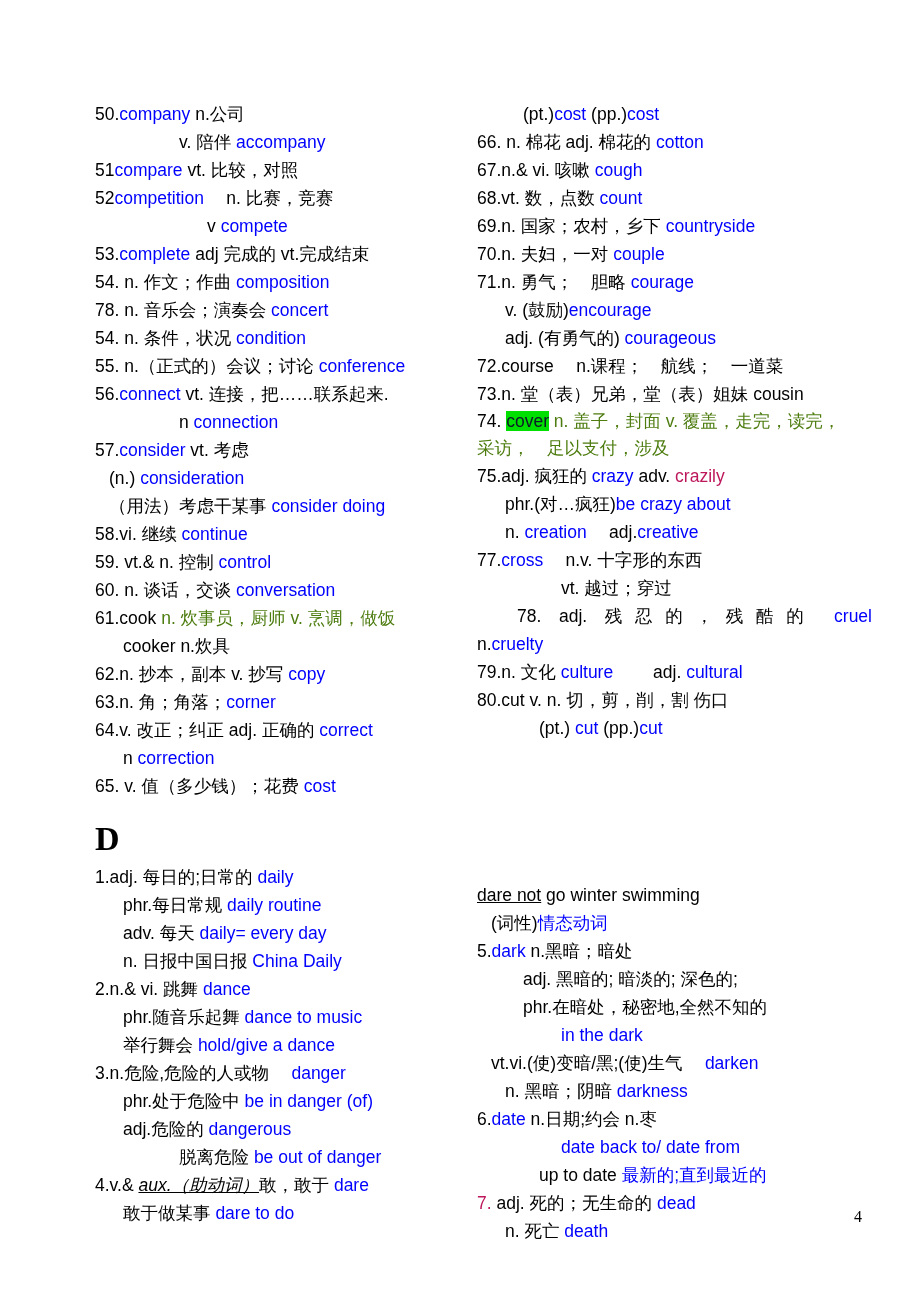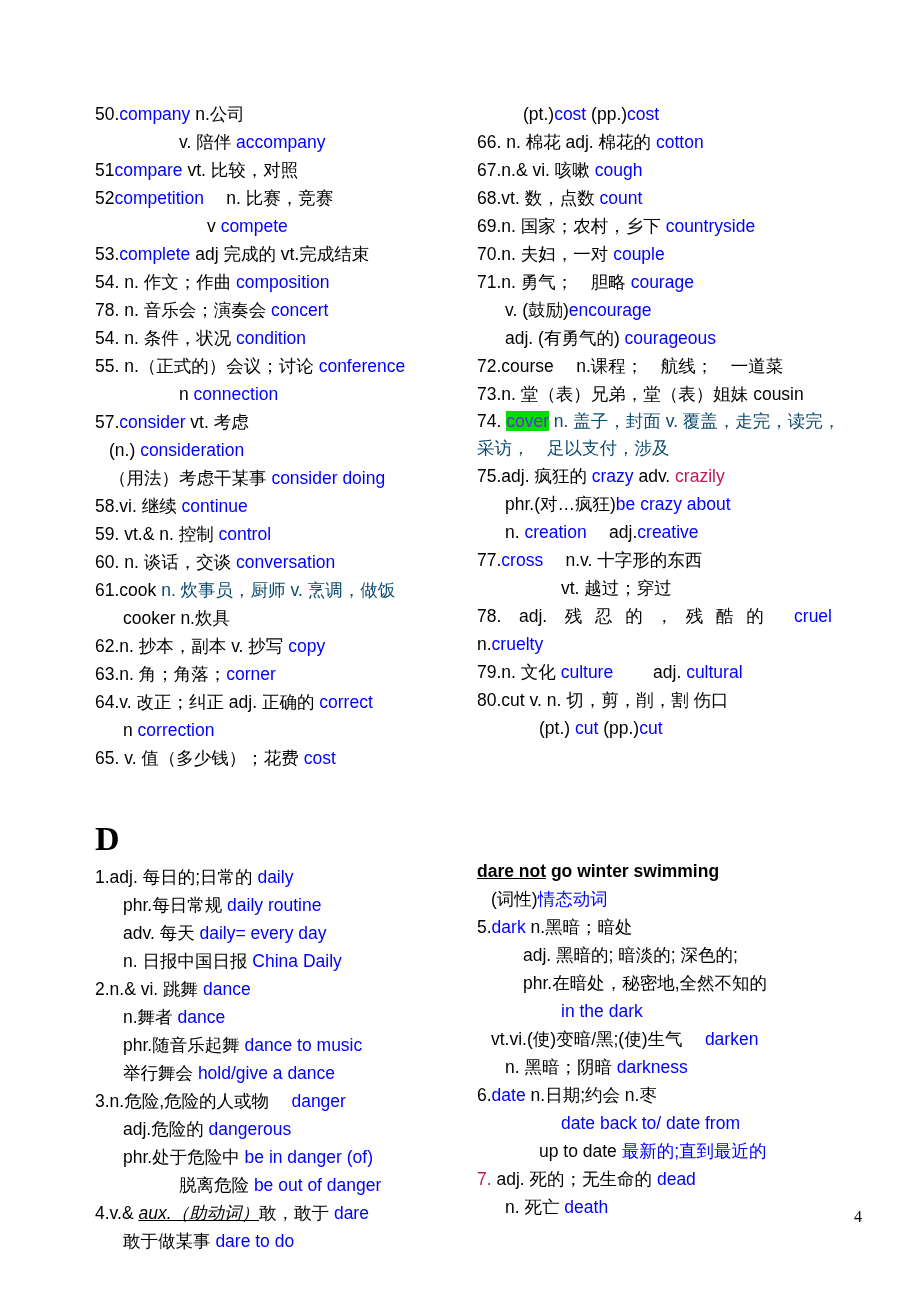--- a/index.html
+++ b/index.html
@@ -39,39 +39,40 @@
   .ln {
     font-size: 17.5px;
     line-height: 28px;
     white-space: nowrap;
     letter-spacing: 0px;
   }
   .ln.wrapok { white-space: normal; }
 
   .blue   { color: #0000ff; }
   .red    { color: #be185d; }
-  .purple { color: #0c4a6e; }
+  .purple { color: #4d7c0f; }
   .black  { color: #000000; }
-  .hl-green { background: #00e000; color: #6d28d9; }
+  .hl-green { background: #00e000; color: #0f172a; }
   .ital { font-style: italic; }
   .und  { text-decoration: underline; }
 
   .section-letter {
     font-family: "Liberation Serif", serif;
     font-weight: bold;
     font-size: 34px;
     line-height: 40px;
     margin: 14px 0 4px 0;
   }
 
   .justify {
     white-space: normal;
     text-align: justify;
     text-align-last: justify;
     width: 355px;
+    margin-left: 40px;
   }
 
   .i1 { padding-left: 14px; }
   .i2 { padding-left: 28px; }
   .i3 { padding-left: 46px; }
   .i4 { padding-left: 62px; }
   .i5 { padding-left: 84px; }
   .i6 { padding-left: 112px; }
 
   .pagenum {
@@ -95,20 +96,21 @@
           <div class="ln"><span class="black">50.</span><span class="blue">company</span><span class="black"> n.公司</span></div>
           <div class="ln i5"><span class="black">v. 陪伴 </span><span class="blue">accompany</span></div>
           <div class="ln"><span class="black">51</span><span class="blue">compare</span><span class="black"> vt. 比较，对照</span></div>
           <div class="ln"><span class="black">52</span><span class="blue">competition</span><span class="black">　 n. 比赛，竞赛</span></div>
           <div class="ln i6"><span class="black">v </span><span class="blue">compete</span></div>
           <div class="ln"><span class="black">53.</span><span class="blue">complete</span><span class="black"> adj 完成的 vt.完成结束</span></div>
           <div class="ln"><span class="black">54. n. 作文；作曲 </span><span class="blue">composition</span></div>
           <div class="ln"><span class="black">78. n. 音乐会；演奏会 </span><span class="blue">concert</span></div>
           <div class="ln"><span class="black">54. n. 条件，状况 </span><span class="blue">condition</span></div>
           <div class="ln"><span class="black">55. n.（正式的）会议；讨论 </span><span class="blue">conference</span></div>
+          <div class="ln"><span class="black">56.</span><span class="blue">connect</span><span class="black"> vt. 连接，把……联系起来.</span></div>
           <div class="ln i5"><span class="black">n </span><span class="blue">connection</span></div>
           <div class="ln"><span class="black">57.</span><span class="blue">consider</span><span class="black"> vt. 考虑</span></div>
           <div class="ln i1"><span class="black">(n.) </span><span class="blue">consideration</span></div>
           <div class="ln i1"><span class="black">（用法）考虑干某事 </span><span class="blue">consider doing</span></div>
           <div class="ln"><span class="black">58.vi. 继续 </span><span class="blue">continue</span></div>
           <div class="ln"><span class="black">59. vt.&amp; n. 控制 </span><span class="blue">control</span></div>
           <div class="ln"><span class="black">60. n. 谈话，交谈 </span><span class="blue">conversation</span></div>
           <div class="ln"><span class="black">61.cook  </span><span class="purple"> n. 炊事员，厨师 v. 烹调，做饭</span></div>
           <div class="ln i2"><span class="black">cooker n.炊具</span></div>
           <div class="ln"><span class="black">62.n. 抄本，副本 v. 抄写 </span><span class="blue">copy</span></div>
@@ -164,40 +166,39 @@
   <div class="columns" style="top:805px;">
 
     <div class="col col-left">
       <div class="section-letter">D</div>
       <div id="d-left-lines">
           <div class="ln"><span class="black">1.adj. 每日的;日常的  </span><span class="blue">daily</span></div>
           <div class="ln i2"><span class="black">phr.每日常规 </span><span class="blue">daily routine</span></div>
           <div class="ln i2"><span class="black">adv. 每天  </span><span class="blue">daily= every day</span></div>
           <div class="ln i2"><span class="black">n. 日报中国日报  </span><span class="blue">China Daily</span></div>
           <div class="ln"><span class="black">2.n.&amp; vi. 跳舞 </span><span class="blue">dance</span></div>
-          <div class="ln i2"><span class="black">n.舞者 </span><span class="blue">dance</span></div>
           <div class="ln i2"><span class="black">phr.随音乐起舞 </span><span class="blue">dance to music</span></div>
           <div class="ln i2"><span class="black">举行舞会 </span><span class="blue">hold/give a dance</span></div>
           <div class="ln"><span class="black">3.n.危险,危险的人或物　 </span><span class="blue">danger</span></div>
+          <div class="ln i2"><span class="black">phr.处于危险中 </span><span class="blue">be in danger (of)</span></div>
           <div class="ln i2"><span class="black">adj.危险的 </span><span class="blue">dangerous</span></div>
-          <div class="ln i2"><span class="black">phr.处于危险中 </span><span class="blue">be in danger (of)</span></div>
           <div class="ln i5"><span class="black">脱离危险 </span><span class="blue">be out of danger</span></div>
         </div>
 
       <div class="ln">
         <span class="black">4.v.&amp; </span><span class="black ital und">aux.（助动词）</span><span class="black">敢，敢于 </span><span class="blue">dare</span>
       </div>
       <div class="ln i2">
         <span class="black">敢于做某事 </span><span class="blue">dare to do</span>
       </div>
     </div>
 
     <div class="col col-right">
 
-      <div class="ln" style="margin-top:52px;font-weight:bold;">
+      <div class="ln" style="margin-top:76px;">
         <span class="black und">  dare not</span><span class="black"> go winter swimming</span>
       </div>
       <div class="ln i1">
         <span class="black">(词性)</span><span class="blue">情态动词</span>
       </div>
 
       <div id="d-right-lines">
           <div class="ln"><span class="black">5.</span><span class="blue">dark</span><span class="black"> n.黑暗；暗处</span></div>
           <div class="ln i3"><span class="black">adj. 黑暗的; 暗淡的; 深色的;</span></div>
           <div class="ln i3"><span class="black">phr.在暗处，秘密地,全然不知的</span></div>

